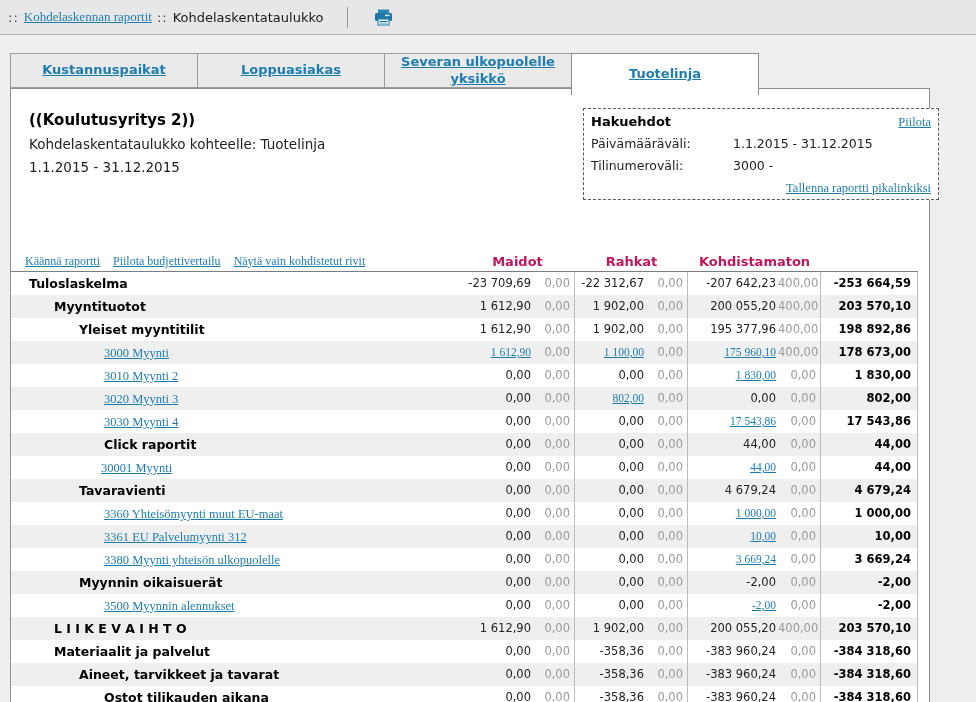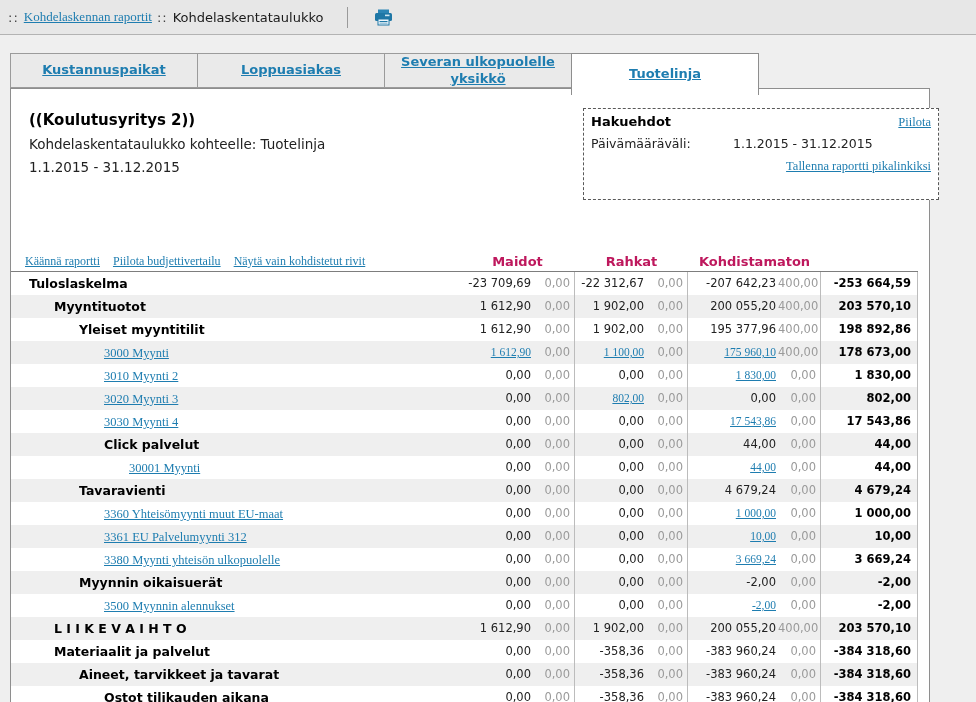--- a/index.html
+++ b/index.html
@@ -122,20 +122,24 @@
 
   <div class="searchbox">
     <div class="sb-title-row">
       <span class="sb-title">Hakuehdot</span>
       <a>Piilota</a>
     </div>
     <div class="sb-field">
       <span class="sb-label">Päivämääräväli:</span>
       <span class="sb-value">1.1.2015 - 31.12.2015</span>
     </div>
+    <div class="sb-field">
+      <span class="sb-label">Tilinumeroväli:</span>
+      <span class="sb-value">3000 -</span>
+    </div>
     <div class="sb-save">
       <a>Tallenna raportti pikalinkiksi</a>
     </div>
   </div>
 
   <div class="grid thead">
     <div class="toolbar-links">
       <a>Käännä raportti</a>
       <a>Piilota budjettivertailu</a>
       <a>Näytä vain kohdistetut rivit</a>
@@ -211,31 +215,31 @@
         <div class="cell label" style="padding-left: 93px;"><a>3030 Myynti 4</a></div>
         <div class="cell num act"><span>0,00</span></div>
         <div class="cell num bud">0,00</div>
         <div class="cell num act"><span>0,00</span></div>
         <div class="cell num bud">0,00</div>
         <div class="cell num act"><a>17 543,86</a></div>
         <div class="cell num bud">0,00</div>
         <div class="cell num tot">17 543,86</div>
       </div>
       <div class="row grid alt">
-        <div class="cell label" style="padding-left: 93px;"><span class="grp">Click palvelut</span></div>
+        <div class="cell label" style="padding-left: 93px;"><span class="grp">Click raportit</span></div>
         <div class="cell num act"><span>0,00</span></div>
         <div class="cell num bud">0,00</div>
         <div class="cell num act"><span>0,00</span></div>
         <div class="cell num bud">0,00</div>
         <div class="cell num act"><span>44,00</span></div>
         <div class="cell num bud">0,00</div>
         <div class="cell num tot">44,00</div>
       </div>
       <div class="row grid">
-        <div class="cell label" style="padding-left: 118px;"><a>30001 Myynti</a></div>
+        <div class="cell label" style="padding-left: 90px;"><a>30001 Myynti</a></div>
         <div class="cell num act"><span>0,00</span></div>
         <div class="cell num bud">0,00</div>
         <div class="cell num act"><span>0,00</span></div>
         <div class="cell num bud">0,00</div>
         <div class="cell num act"><a>44,00</a></div>
         <div class="cell num bud">0,00</div>
         <div class="cell num tot">44,00</div>
       </div>
       <div class="row grid alt">
         <div class="cell label" style="padding-left: 68px;"><span class="grp">Tavaravienti</span></div>

